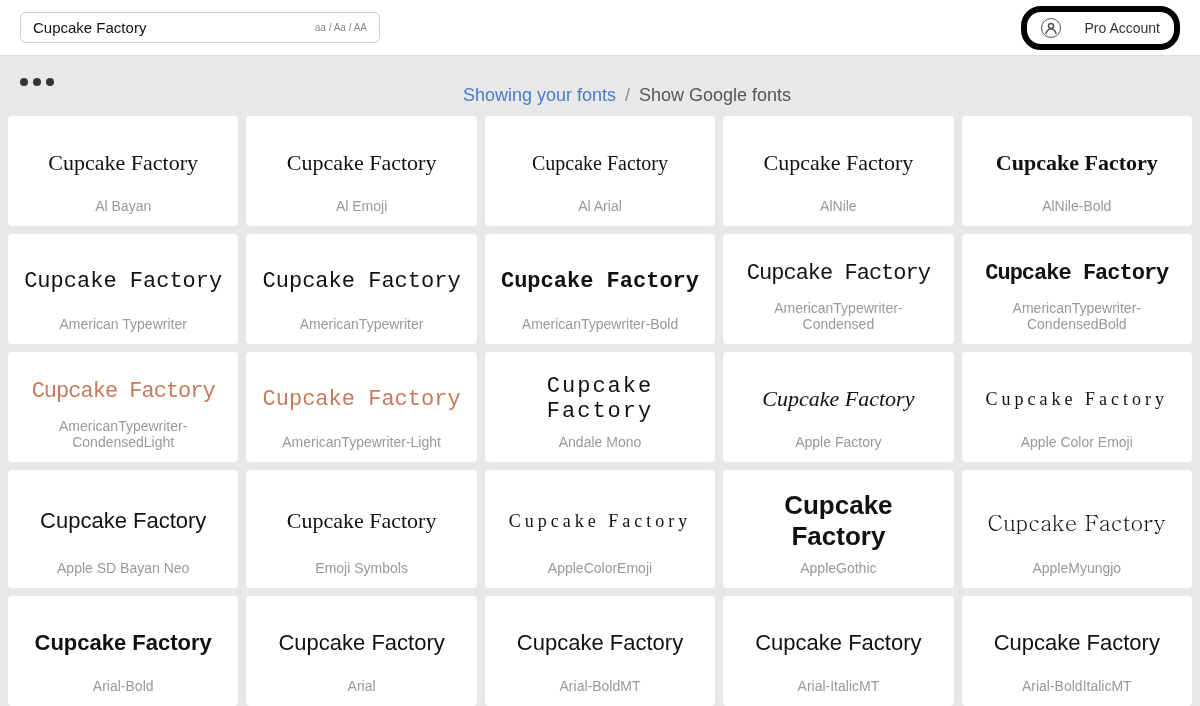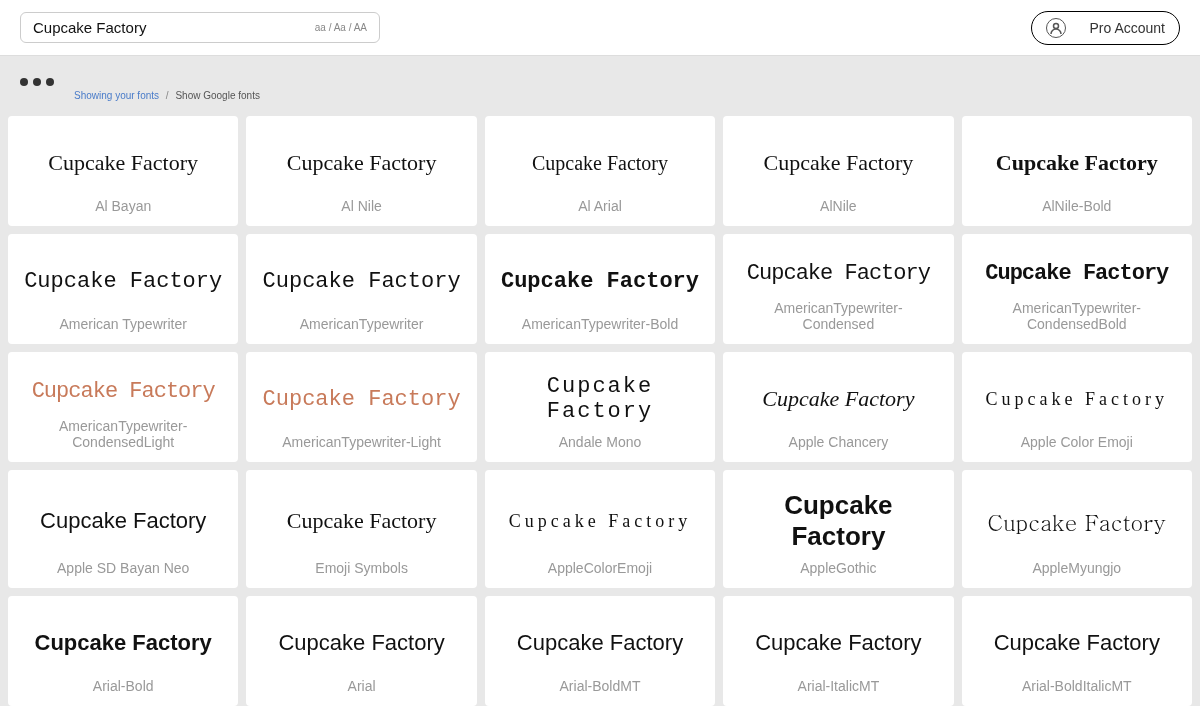--- a/index.html
+++ b/index.html
@@ -31,21 +31,21 @@
     }
     .size-controls {
       font-size: 10px;
       color: #888;
       white-space: nowrap;
     }
     .account-btn {
       display: flex;
       align-items: center;
       gap: 24px;
-      border: 1px solid #000000;
+      border: 6px solid #000000;
       border-radius: 20px;
       padding: 6px 14px;
       font-size: 14px;
       color: #333;
       background: #fff;
       cursor: pointer;
     }
     .account-icon {
       width: 20px;
       height: 20px;
@@ -73,22 +73,22 @@
       cursor: pointer;
     }
     .dot {
       width: 8px;
       height: 8px;
       background: #333;
       border-radius: 50%;
     }
     .font-toggle {
       flex: 1;
-      text-align: left;
-      font-size: 10px;
+      text-align: center;
+      font-size: 18px;
       margin-top: 27px;
     }
     .font-toggle a {
       color: #4a7cc9;
       text-decoration: none;
       cursor: pointer;
     }
     .font-toggle .separator {
       color: #888;
       margin: 0 4px;
@@ -198,21 +198,21 @@
   </div>
 </div>
 
 <div class="font-grid" id="font-grid">
 <div class="font-card font-al-bayan">
       <div class="font-preview">Cupcake Factory</div>
       <div class="font-name">Al Bayan</div>
     </div>
     <div class="font-card font-al-nile">
       <div class="font-preview">Cupcake Factory</div>
-      <div class="font-name">Al Nile</div>
+      <div class="font-name">Al Emoji</div>
     </div>
     <div class="font-card font-al-tarikh">
       <div class="font-preview">Cupcake Factory</div>
       <div class="font-name">Al Arial</div>
     </div>
     <div class="font-card font-alnile">
       <div class="font-preview">Cupcake Factory</div>
       <div class="font-name">AlNile</div>
     </div>
     <div class="font-card font-alnile-bold">
@@ -246,21 +246,21 @@
     <div class="font-card font-americantypewriter-light">
       <div class="font-preview">Cupcake Factory</div>
       <div class="font-name">AmericanTypewriter-Light</div>
     </div>
     <div class="font-card font-andale-mono">
       <div class="font-preview">Cupcake Factory</div>
       <div class="font-name">Andale Mono</div>
     </div>
     <div class="font-card font-apple-chancery">
       <div class="font-preview">Cupcake Factory</div>
-      <div class="font-name">Apple Chancery</div>
+      <div class="font-name">Apple Factory</div>
     </div>
     <div class="font-card font-apple-color-emoji">
       <div class="font-preview">Cupcake  Factory</div>
       <div class="font-name">Apple Color Emoji</div>
     </div>
     <div class="font-card font-apple-sd-gothic">
       <div class="font-preview">Cupcake Factory</div>
       <div class="font-name">Apple SD Bayan Neo</div>
     </div>
     <div class="font-card font-apple-symbols">

